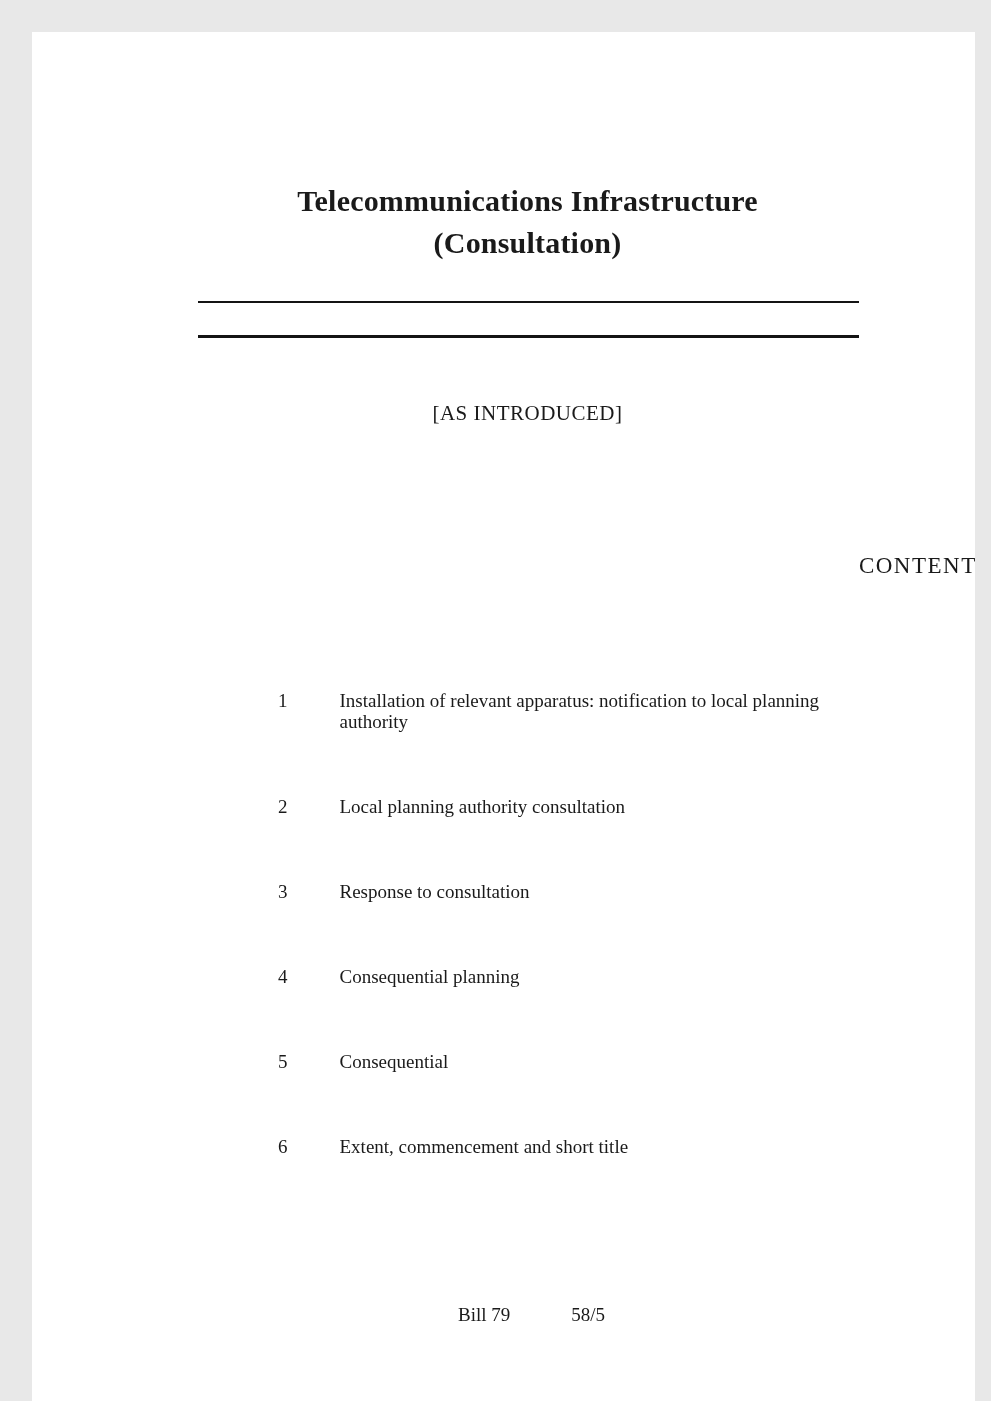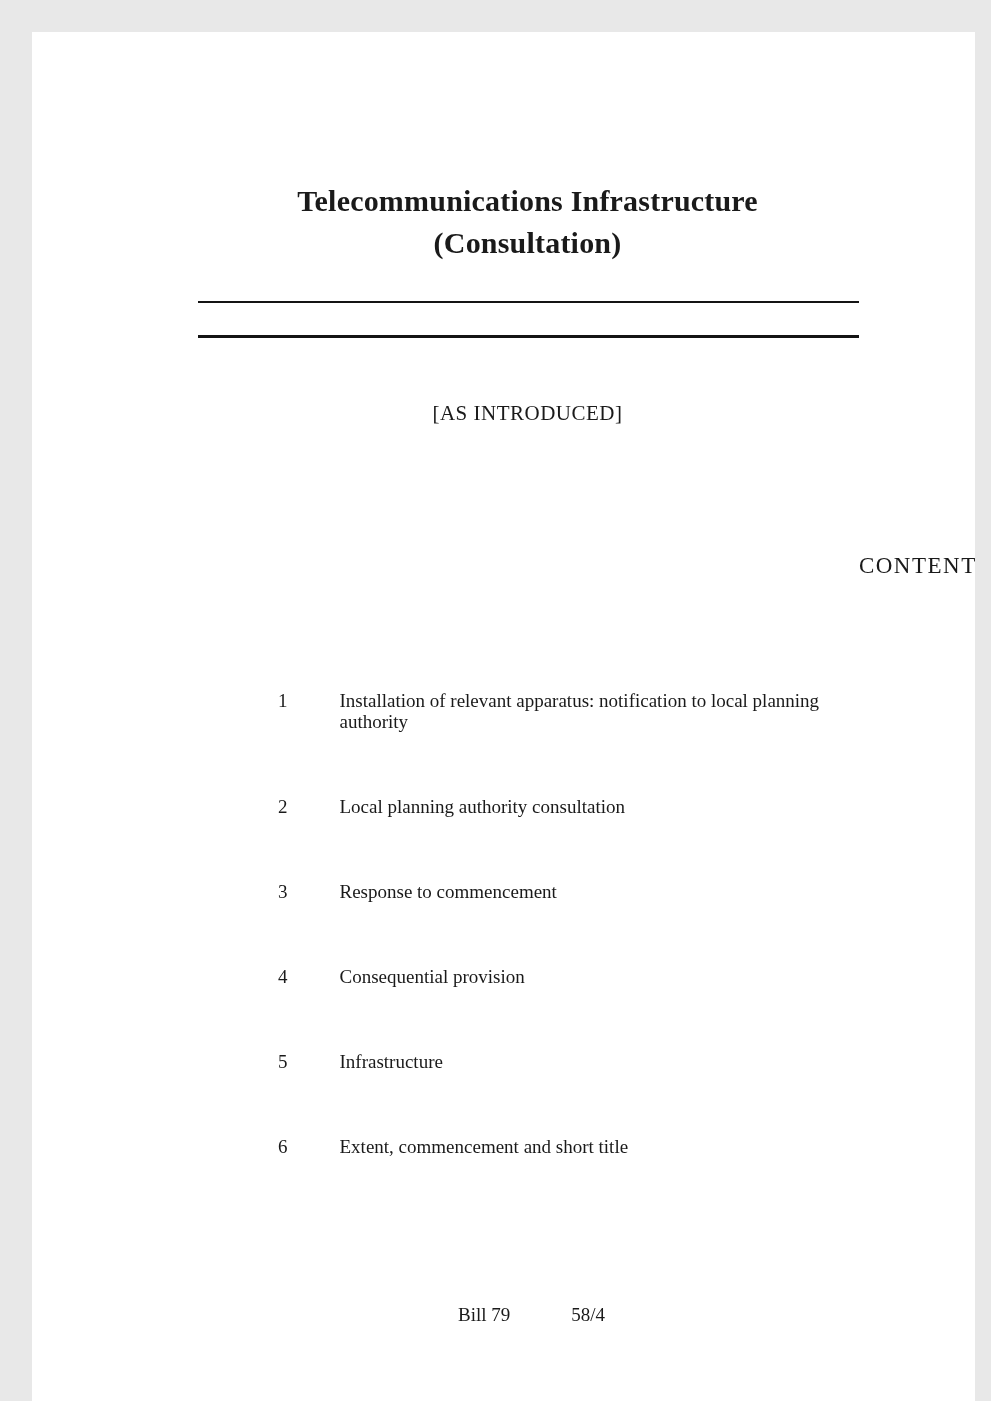--- a/index.html
+++ b/index.html
@@ -89,34 +89,34 @@
     <div class="contents-row">
       <span class="clause-num">1</span>
       <span class="clause-label">Installation of relevant apparatus: notification to local planning authority</span>
     </div>
     <div class="contents-row">
       <span class="clause-num">2</span>
       <span class="clause-label">Local planning authority consultation</span>
     </div>
     <div class="contents-row">
       <span class="clause-num">3</span>
-      <span class="clause-label">Response to commencement</span>
+      <span class="clause-label">Response to consultation</span>
     </div>
     <div class="contents-row">
       <span class="clause-num">4</span>
-      <span class="clause-label">Consequential provision</span>
+      <span class="clause-label">Consequential planning</span>
     </div>
     <div class="contents-row">
       <span class="clause-num">5</span>
-      <span class="clause-label">Infrastructure</span>
+      <span class="clause-label">Consequential</span>
     </div>
     <div class="contents-row">
       <span class="clause-num">6</span>
       <span class="clause-label">Extent, commencement and short title</span>
     </div>
   </div>
 
   <div class="footer">
     <span>Bill 79</span>
-    <span>58/4</span>
+    <span>58/5</span>
   </div>
 
 </div>
 
 </body></html>

